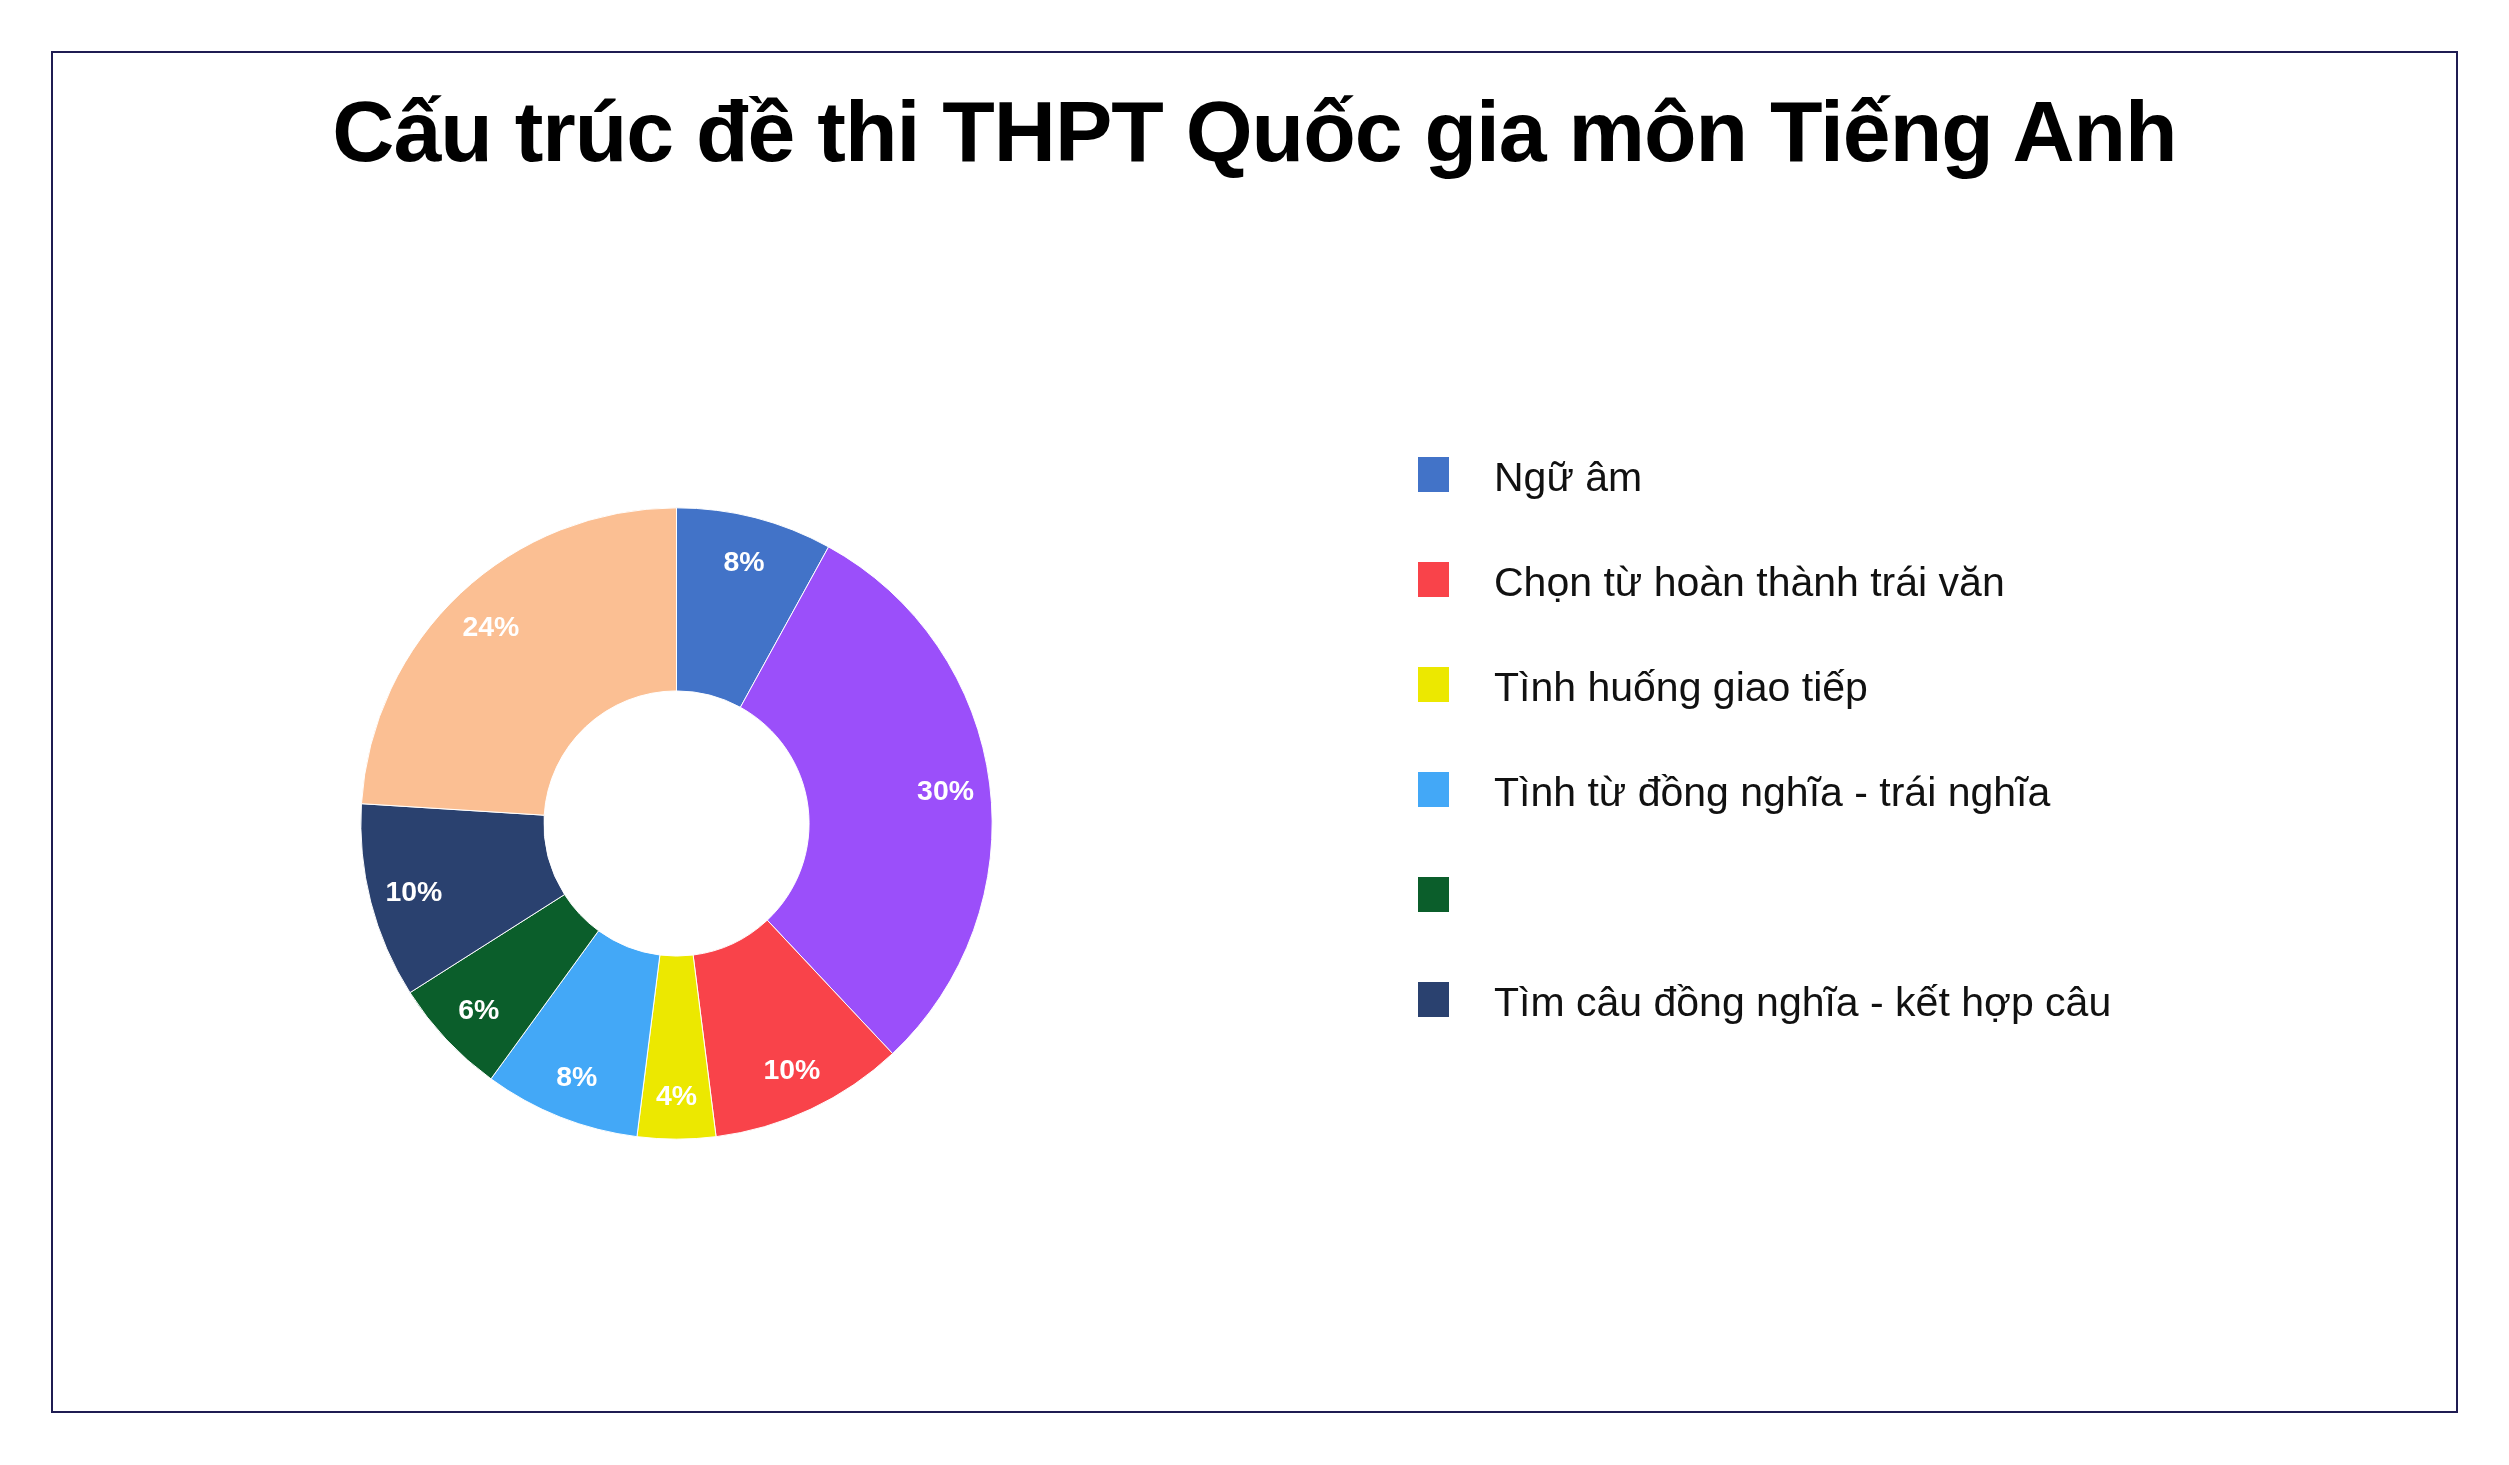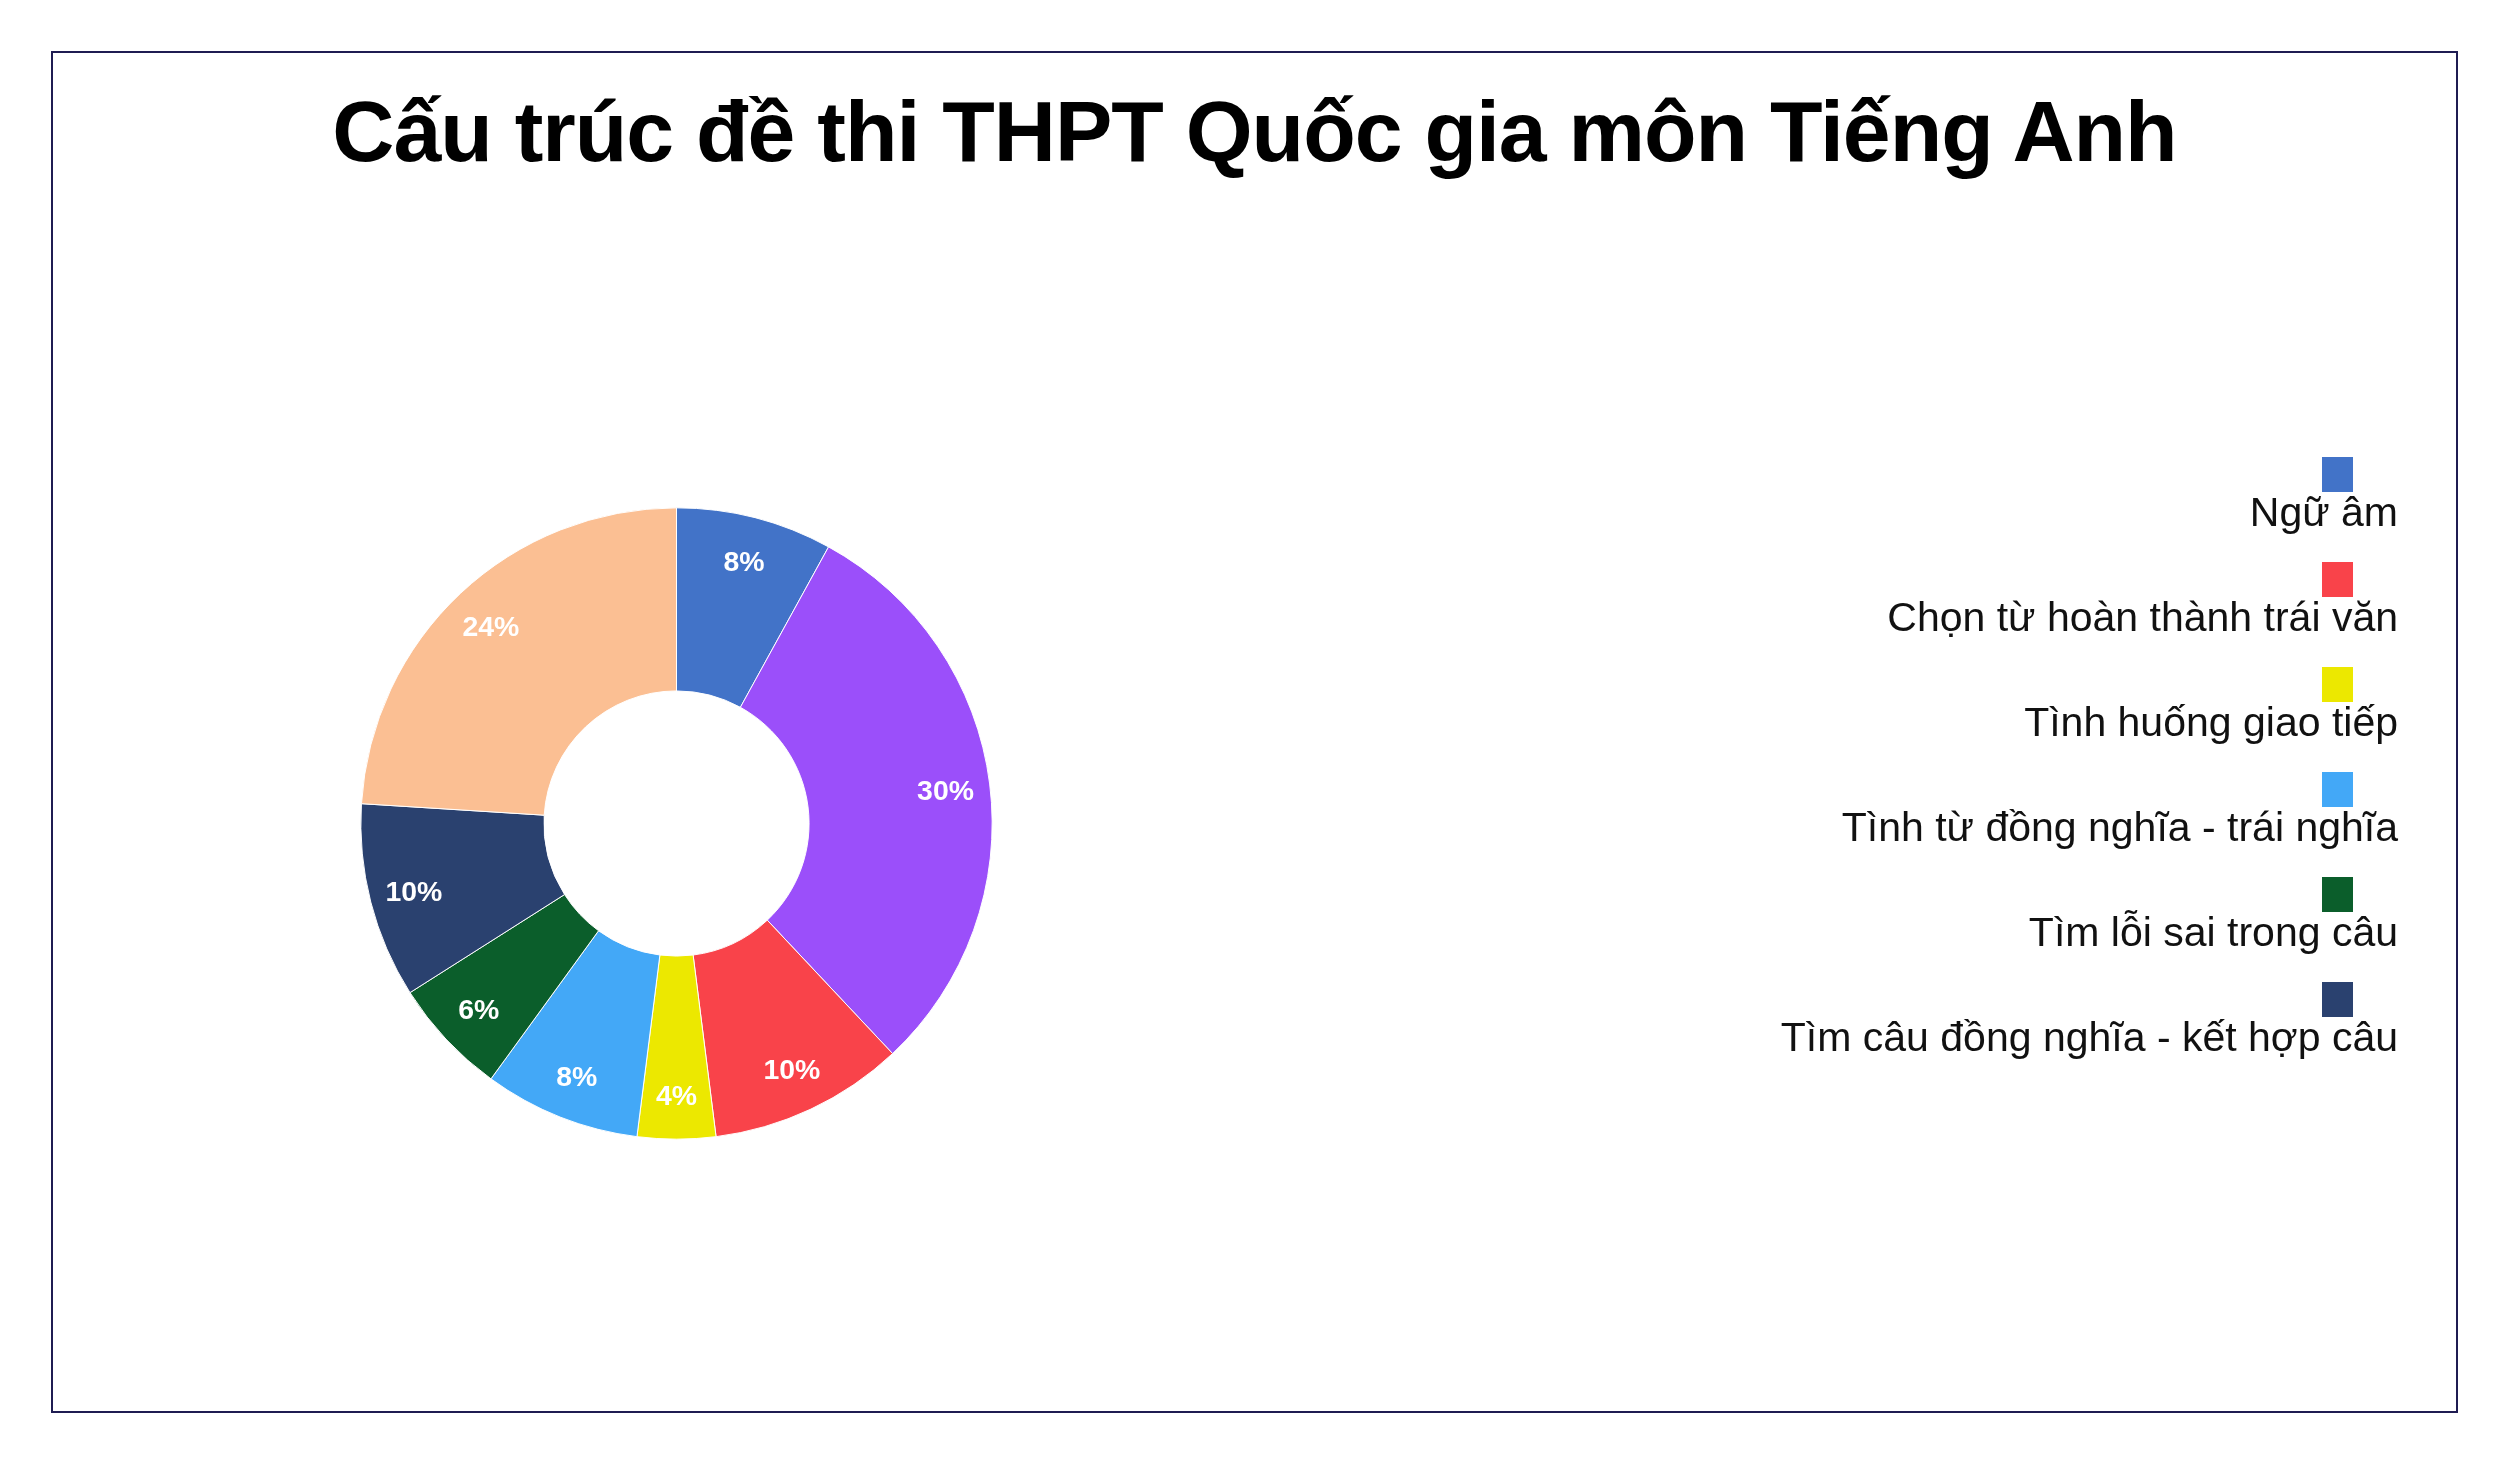--- a/index.html
+++ b/index.html
@@ -66,23 +66,22 @@
     dominant-baseline: central;
   }
   #legend {
     position: absolute;
     left: 1418px;
     top: 457px;
     width: 980px;
   }
   .legend-row {
     display: flex;
-    align-items: flex-end;
+    align-items: flex-start;
     height: 105px;
-    flex-direction: column;
   }
   .legend-swatch {
     width: 31px;
     height: 35px;
     flex: 0 0 auto;
     margin-right: 45px;
   }
   .legend-label {
     font-size: 41px;
     color: #111111;
@@ -137,21 +136,20 @@
       <div class="legend-row">
         <span class="legend-swatch" style="background: rgb(236, 232, 0);"></span>
         <span class="legend-label">Tình huống giao tiếp</span>
       </div>
       <div class="legend-row">
         <span class="legend-swatch" style="background: rgb(67, 168, 247);"></span>
         <span class="legend-label">Tình từ đồng nghĩa - trái nghĩa</span>
       </div>
       <div class="legend-row">
         <span class="legend-swatch" style="background: rgb(11, 94, 43);"></span>
-        <span class="legend-label">Tìm lỗi sai trong câu</span>
       </div>
       <div class="legend-row">
         <span class="legend-swatch" style="background: rgb(42, 65, 111);"></span>
         <span class="legend-label">Tìm câu đồng nghĩa - kết hợp câu</span>
       </div>
     </div>
 
 </div>
 
 

